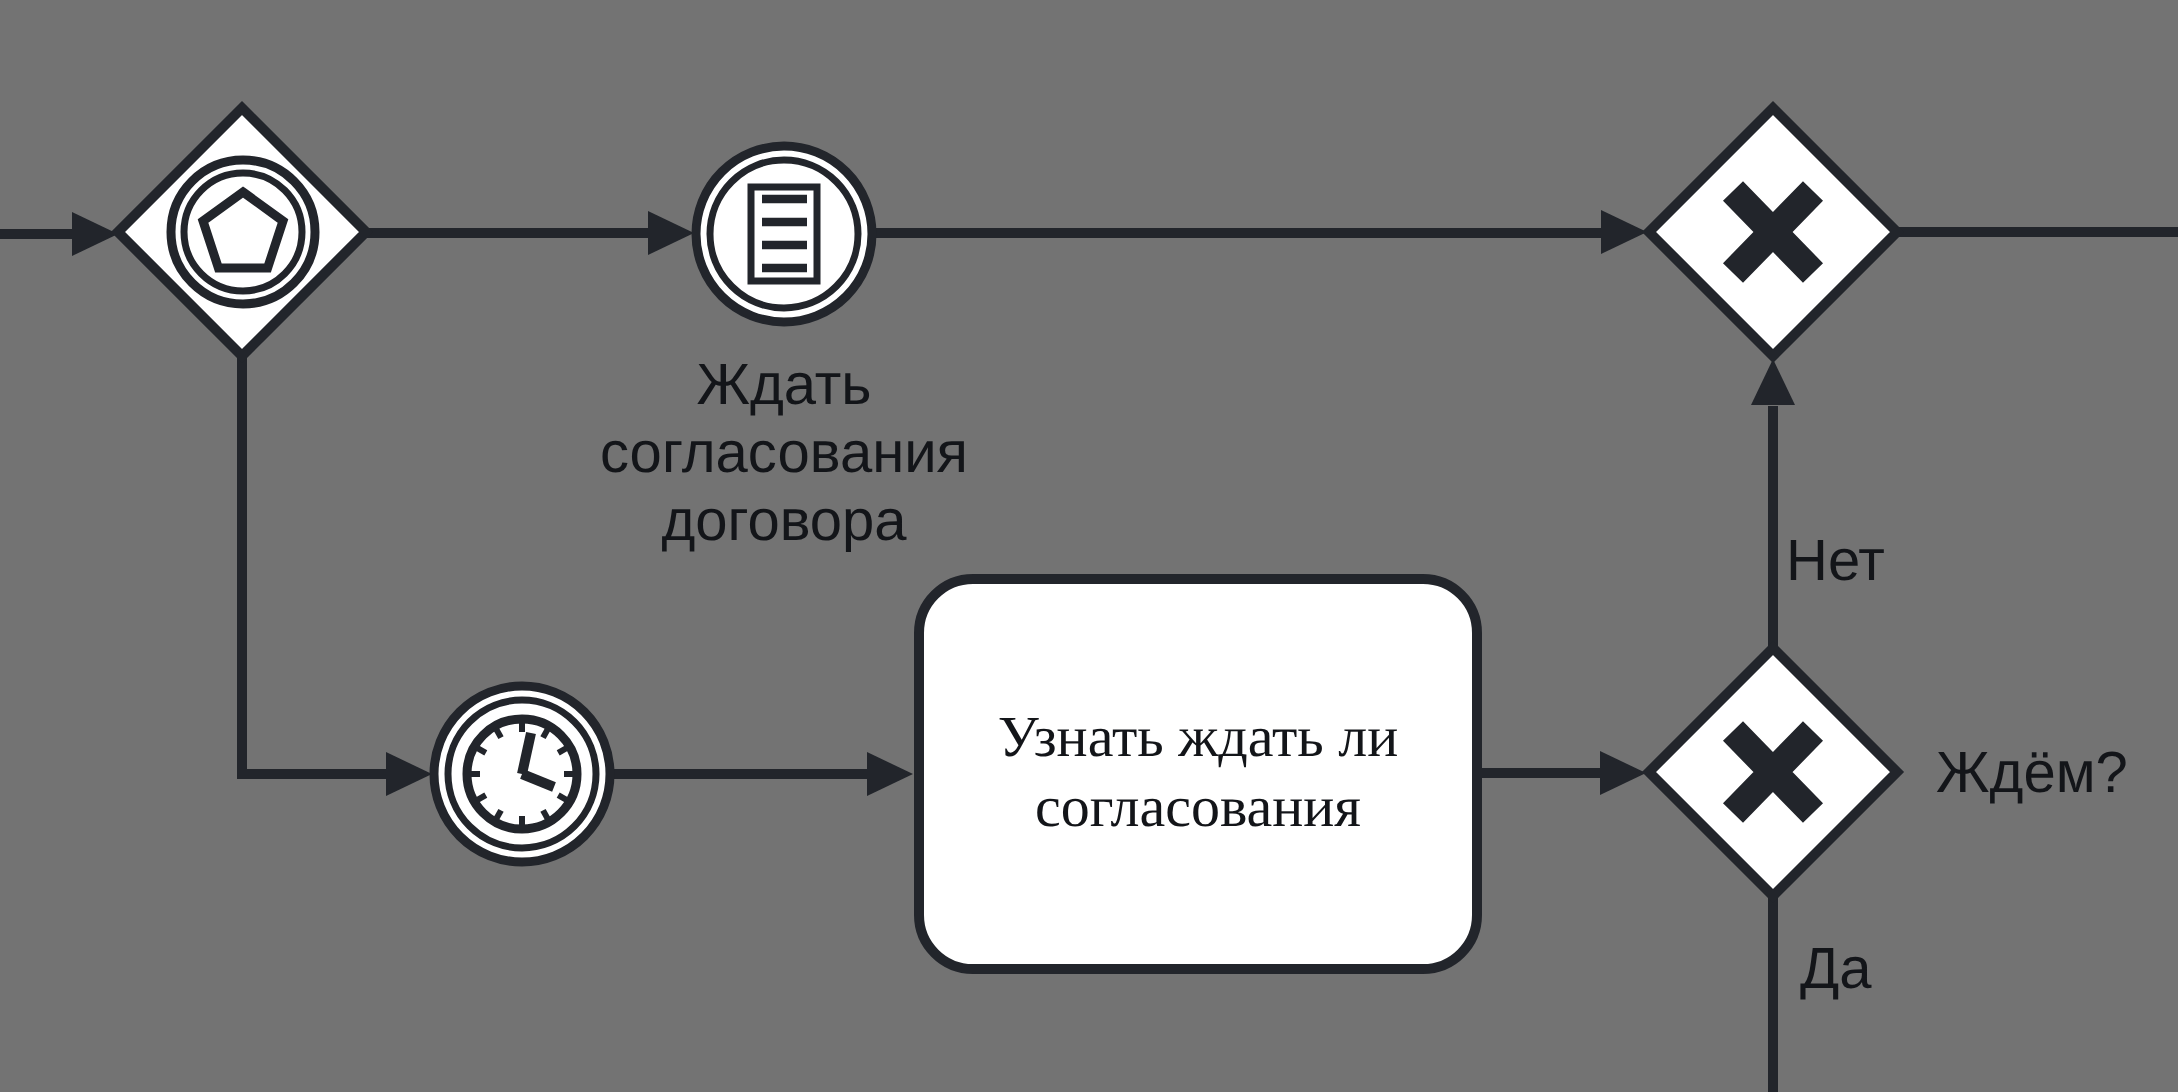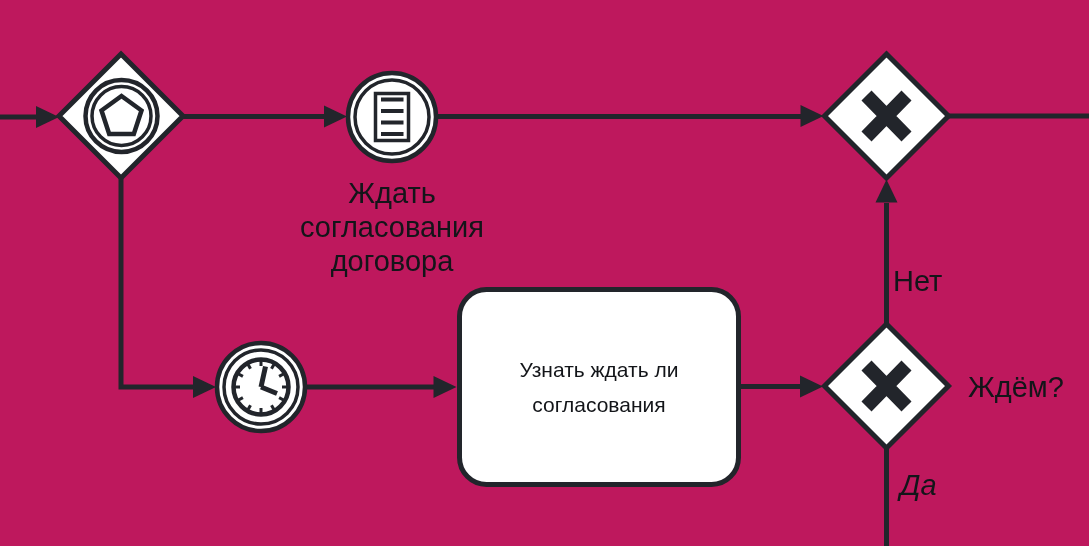--- a/index.html
+++ b/index.html
@@ -1,38 +1,39 @@
 <!DOCTYPE html>
 <html><head>
 <meta charset="utf-8">
 <style>
   html,body{margin:0;padding:0;background:#ffffff;}
   .canvas{
     position:relative;
     width:1089px;height:546px;
-    background:#be185d;
+    background:#737373;
     overflow:hidden;
     font-family:"Liberation Sans", sans-serif;
   }
   .canvas svg{position:absolute;left:0;top:0;}
   .lbl{
     position:absolute;
     font-size:29px;
     line-height:34px;
     color:#131519;
     white-space:pre-line;
   }
   .lbl.center{text-align:center;}
   .task-lbl{
     position:absolute;
     left:459px;top:289px;width:280px;height:196px;
     display:flex;align-items:center;justify-content:center;
     text-align:center;
-    font-size:21px;line-height:35px;color:#131519;
+    font-size:29px;line-height:35px;color:#131519;
     white-space:pre-line;
+    font-family:Liberation Serif, serif;
   }
   .shape{fill:#ffffff;stroke:#22252b;}
   .line{fill:none;stroke:#22252b;stroke-width:5;}
   .thin{fill:none;stroke:#22252b;}
   .arrow{fill:#22252b;stroke:none;}
 </style>
 </head>
 <body>
 
 <div class="canvas">
@@ -125,16 +126,16 @@
   <div class="lbl center" style="left:242px;top:176px;width:300px;">Ждать
 согласования
 договора</div>
 
 
   <div class="task-lbl">Узнать ждать ли
 согласования</div>
 
   <div class="lbl" style="left:893px;top:264px;">Нет</div>
 
-  <div class="lbl" style="left:900px;top:468px;font-style:italic;">Да</div>
+  <div class="lbl" style="left:900px;top:468px;">Да</div>
 
   <div class="lbl" style="left:968px;top:370px;text-align:center;">Ждём?</div>
 </div>
 
 </body></html>

